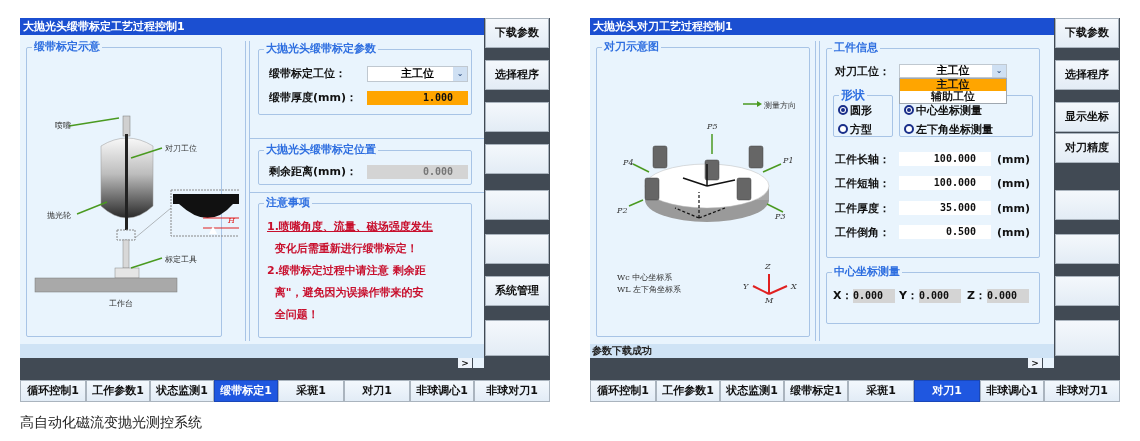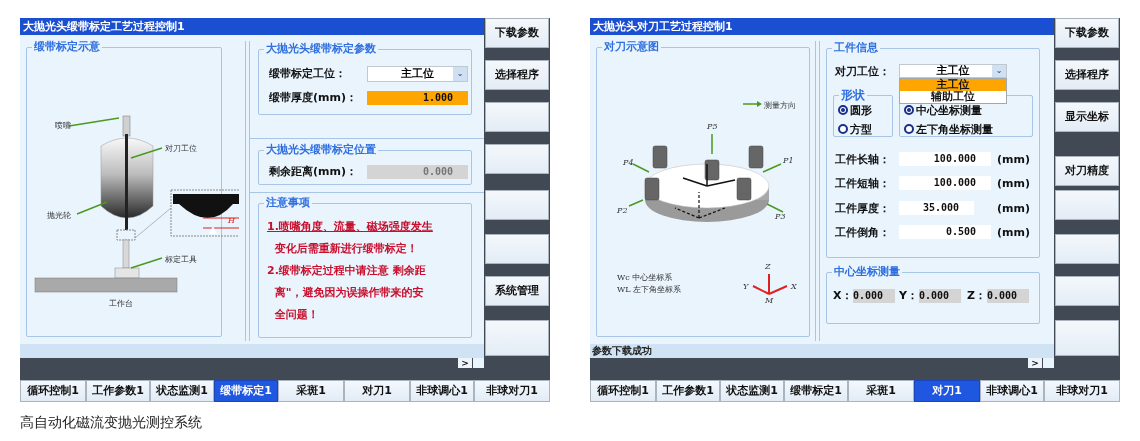--- a/index.html
+++ b/index.html
@@ -216,21 +216,21 @@
 
       <span class="lbl" style="left:8px;top:104px;">工件长轴：</span>
       <div class="field white" style="left:72px;top:103px;width:92px;">100.000</div>
       <span class="lbl" style="left:170px;top:104px;">(mm)</span>
 
       <span class="lbl" style="left:8px;top:128px;">工件短轴：</span>
       <div class="field white" style="left:72px;top:127px;width:92px;">100.000</div>
       <span class="lbl" style="left:170px;top:128px;">(mm)</span>
 
       <span class="lbl" style="left:8px;top:153px;">工件厚度：</span>
-      <div class="field white" style="left:72px;top:152px;width:75px;">35.000</div>
+      <div class="field white" style="left:72px;top:152px;width:92px;">35.000</div>
       <span class="lbl" style="left:170px;top:153px;">(mm)</span>
 
       <span class="lbl" style="left:8px;top:177px;">工件倒角：</span>
       <div class="field white" style="left:72px;top:176px;width:92px;">0.500</div>
       <span class="lbl" style="left:170px;top:177px;">(mm)</span>
     </div>
 
     <div class="group" style="left:236px;top:237px;width:214px;height:52px;">
       <span class="group-title">中心坐标测量</span>
       <span class="lbl" style="left:6px;top:16px;">X：</span>
@@ -243,21 +243,21 @@
   </div>
   <div class="status-strip">参数下载成功</div>
   <div class="scroll-strip">
     <span class="scroll-btn">&gt;</span>
     <span class="scroll-end"></span>
   </div>
   <div class="side-col">
     <div class="side-btn" style="top:0px;">下载参数</div>
     <div class="side-btn" style="top:42px;">选择程序</div>
     <div class="side-btn" style="top:84px;">显示坐标</div>
-    <div class="side-btn" style="top:138px;">对刀精度</div>
+    <div class="side-btn" style="top:115px;">对刀精度</div>
     <div class="side-btn" style="top:172px;"></div>
     <div class="side-btn" style="top:216px;"></div>
     <div class="side-btn" style="top:258px;"></div>
     <div class="side-btn" style="top:302px;height:36px;"></div>
   </div>
   <div class="tab-row">
     <div class="tab" style="left:0px;width:66px;">循环控制1</div>
     <div class="tab" style="left:66px;width:64px;">工作参数1</div>
     <div class="tab" style="left:130px;width:64px;">状态监测1</div>
     <div class="tab" style="left:194px;width:64px;">缎带标定1</div>

